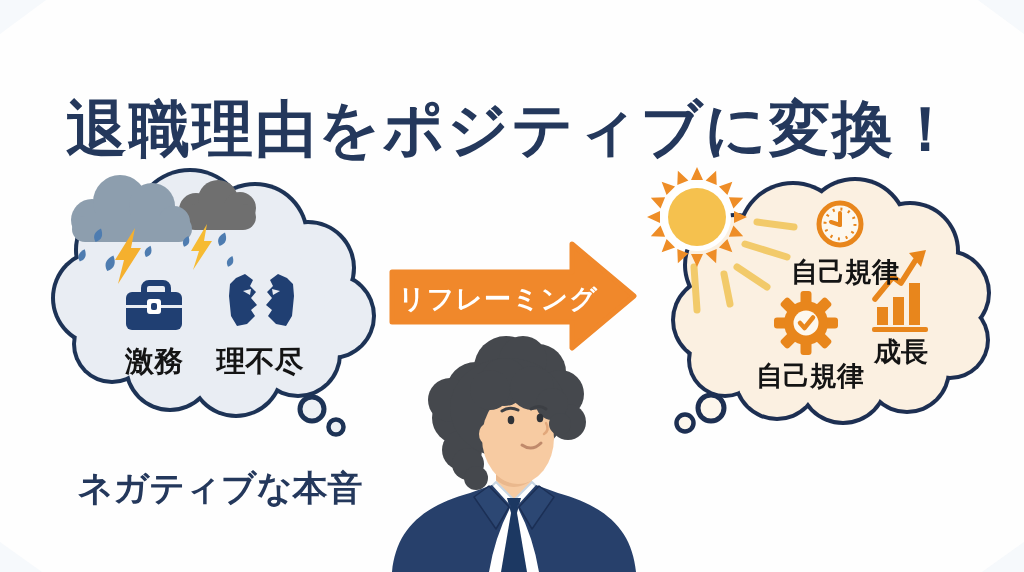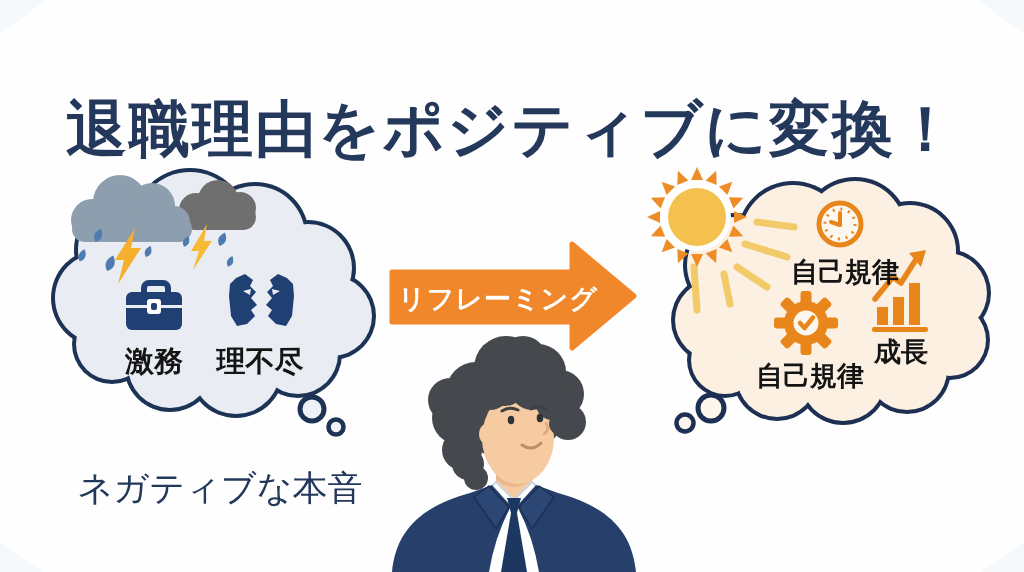--- a/index.html
+++ b/index.html
@@ -13,21 +13,21 @@
     font-size:61px;font-weight:bold;letter-spacing:2px;color:#24385c;
     white-space:nowrap;
     margin-top:39px;
   }
   .cloud-label{
     text-align:center;font-weight:bold;color:#141414;white-space:nowrap;
   }
   .lbl-big{font-size:29px;margin-top:8px;}
   .lbl-med{font-size:27px;}
   .caption{
-    text-align:center;font-size:35px;font-weight:normal;color:#24385c;white-space:nowrap;
+    text-align:center;font-size:35px;font-weight:bold;color:#24385c;white-space:nowrap;
   }
   .arrow-label{
     left:398px;top:281px;width:185px;text-align:right;
     font-size:27px;font-weight:bold;color:#ffffff;letter-spacing:1px;white-space:nowrap;
   }
   .corner{position:absolute;width:0;height:0;opacity:.55;}
   svg{display:block;}
 </style>
 </head>
 <body>

